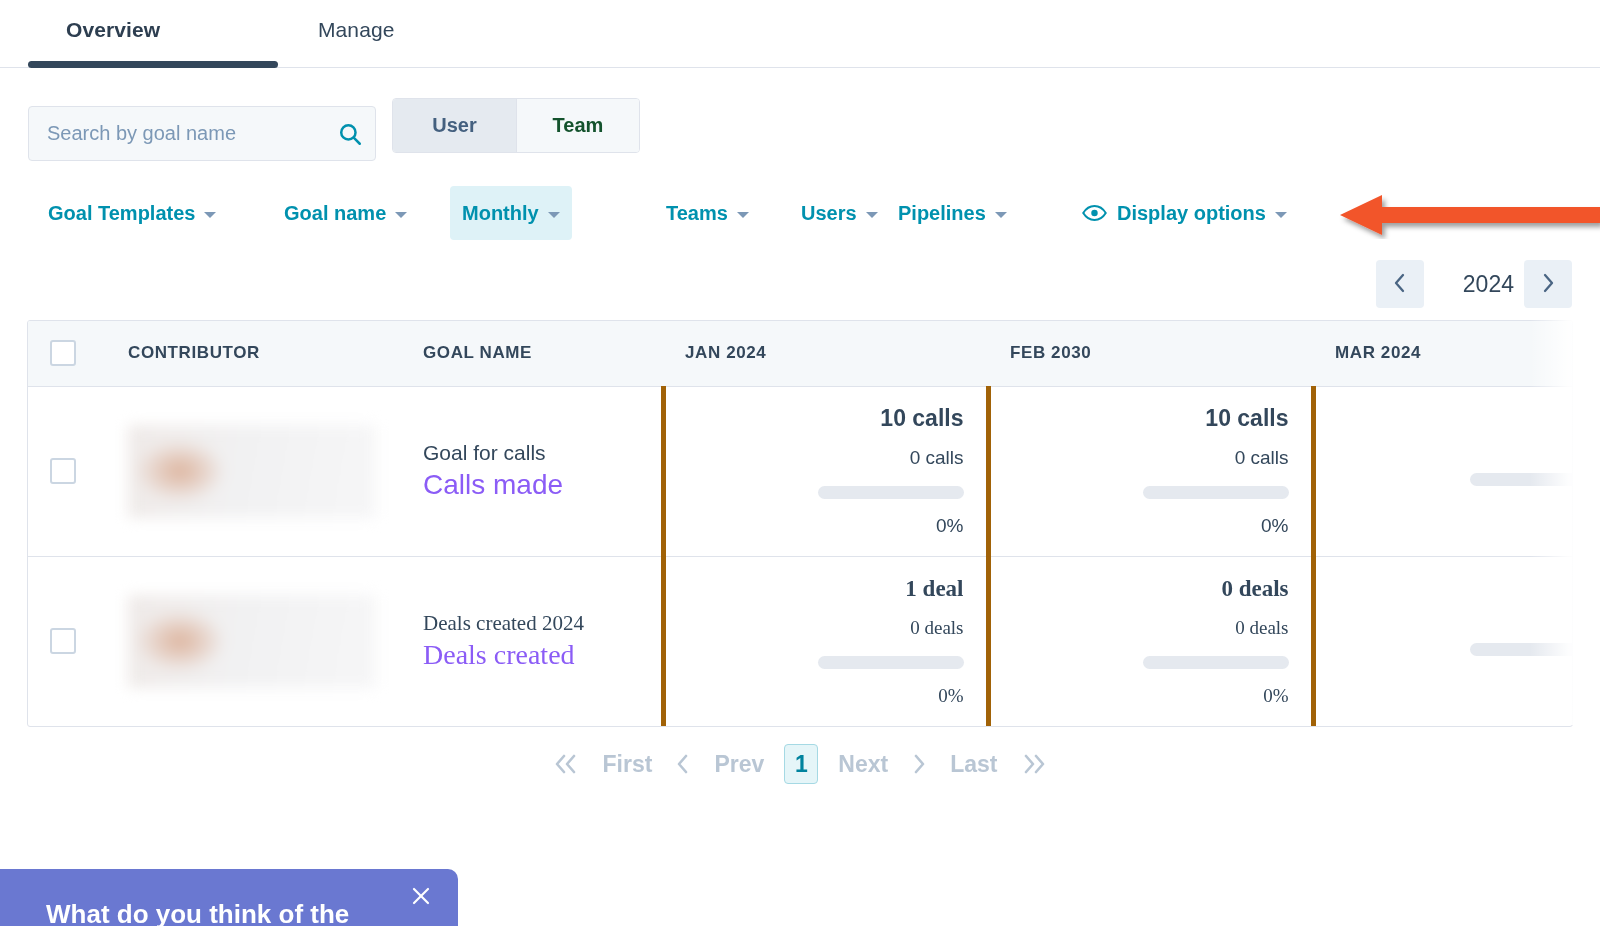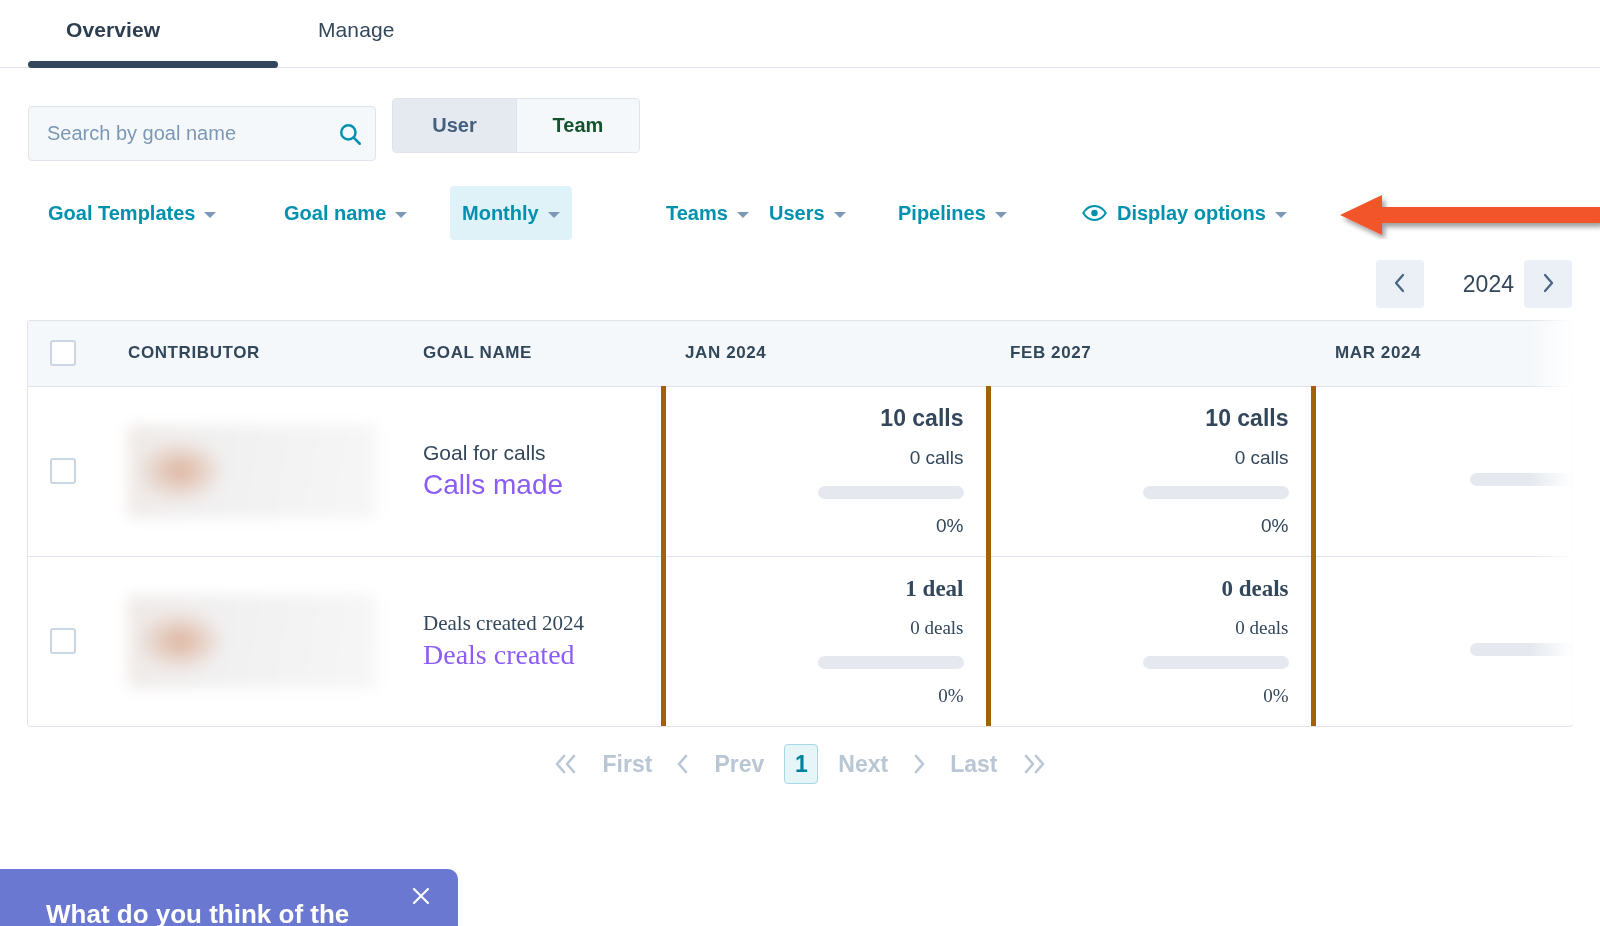--- a/index.html
+++ b/index.html
@@ -128,21 +128,21 @@
     border-right: 6px solid transparent;
     border-top: 6px solid #7c98b6;
     margin-top: 3px;
   }
   .eye-icon { display: flex; align-items: center; margin-right: 1px; }
 
   .f-templates { left: 36px; }
   .f-goalname  { left: 272px; }
   .f-monthly   { left: 450px; }
   .f-teams     { left: 654px; }
-  .f-users     { left: 757px; justify-content: space-between; }
+  .f-users     { left: 789px; justify-content: space-between; }
   .f-pipelines { left: 886px; }
   .f-display   { left: 1070px; }
 
   
   .arrow-annot {
     position: absolute;
     left: 1338px; top: 191px;
     width: 262px; height: 48px;
     pointer-events: none;
   }
@@ -430,21 +430,21 @@
           <col class="col-month">
       </colgroup>
       <thead>
         <tr>
           <th class="col-check">
             <span class="chk"></span>
           </th>
           <th>CONTRIBUTOR</th>
           <th>GOAL NAME</th>
           <th>JAN 2024</th>
-          <th>FEB 2027</th>
+          <th>FEB 2030</th>
           <th>MAR 2024</th>
         </tr>
       </thead>
       <tbody>
 
         <tr>
           <td>
             <span class="chk"></span>
           </td>
           <td>

